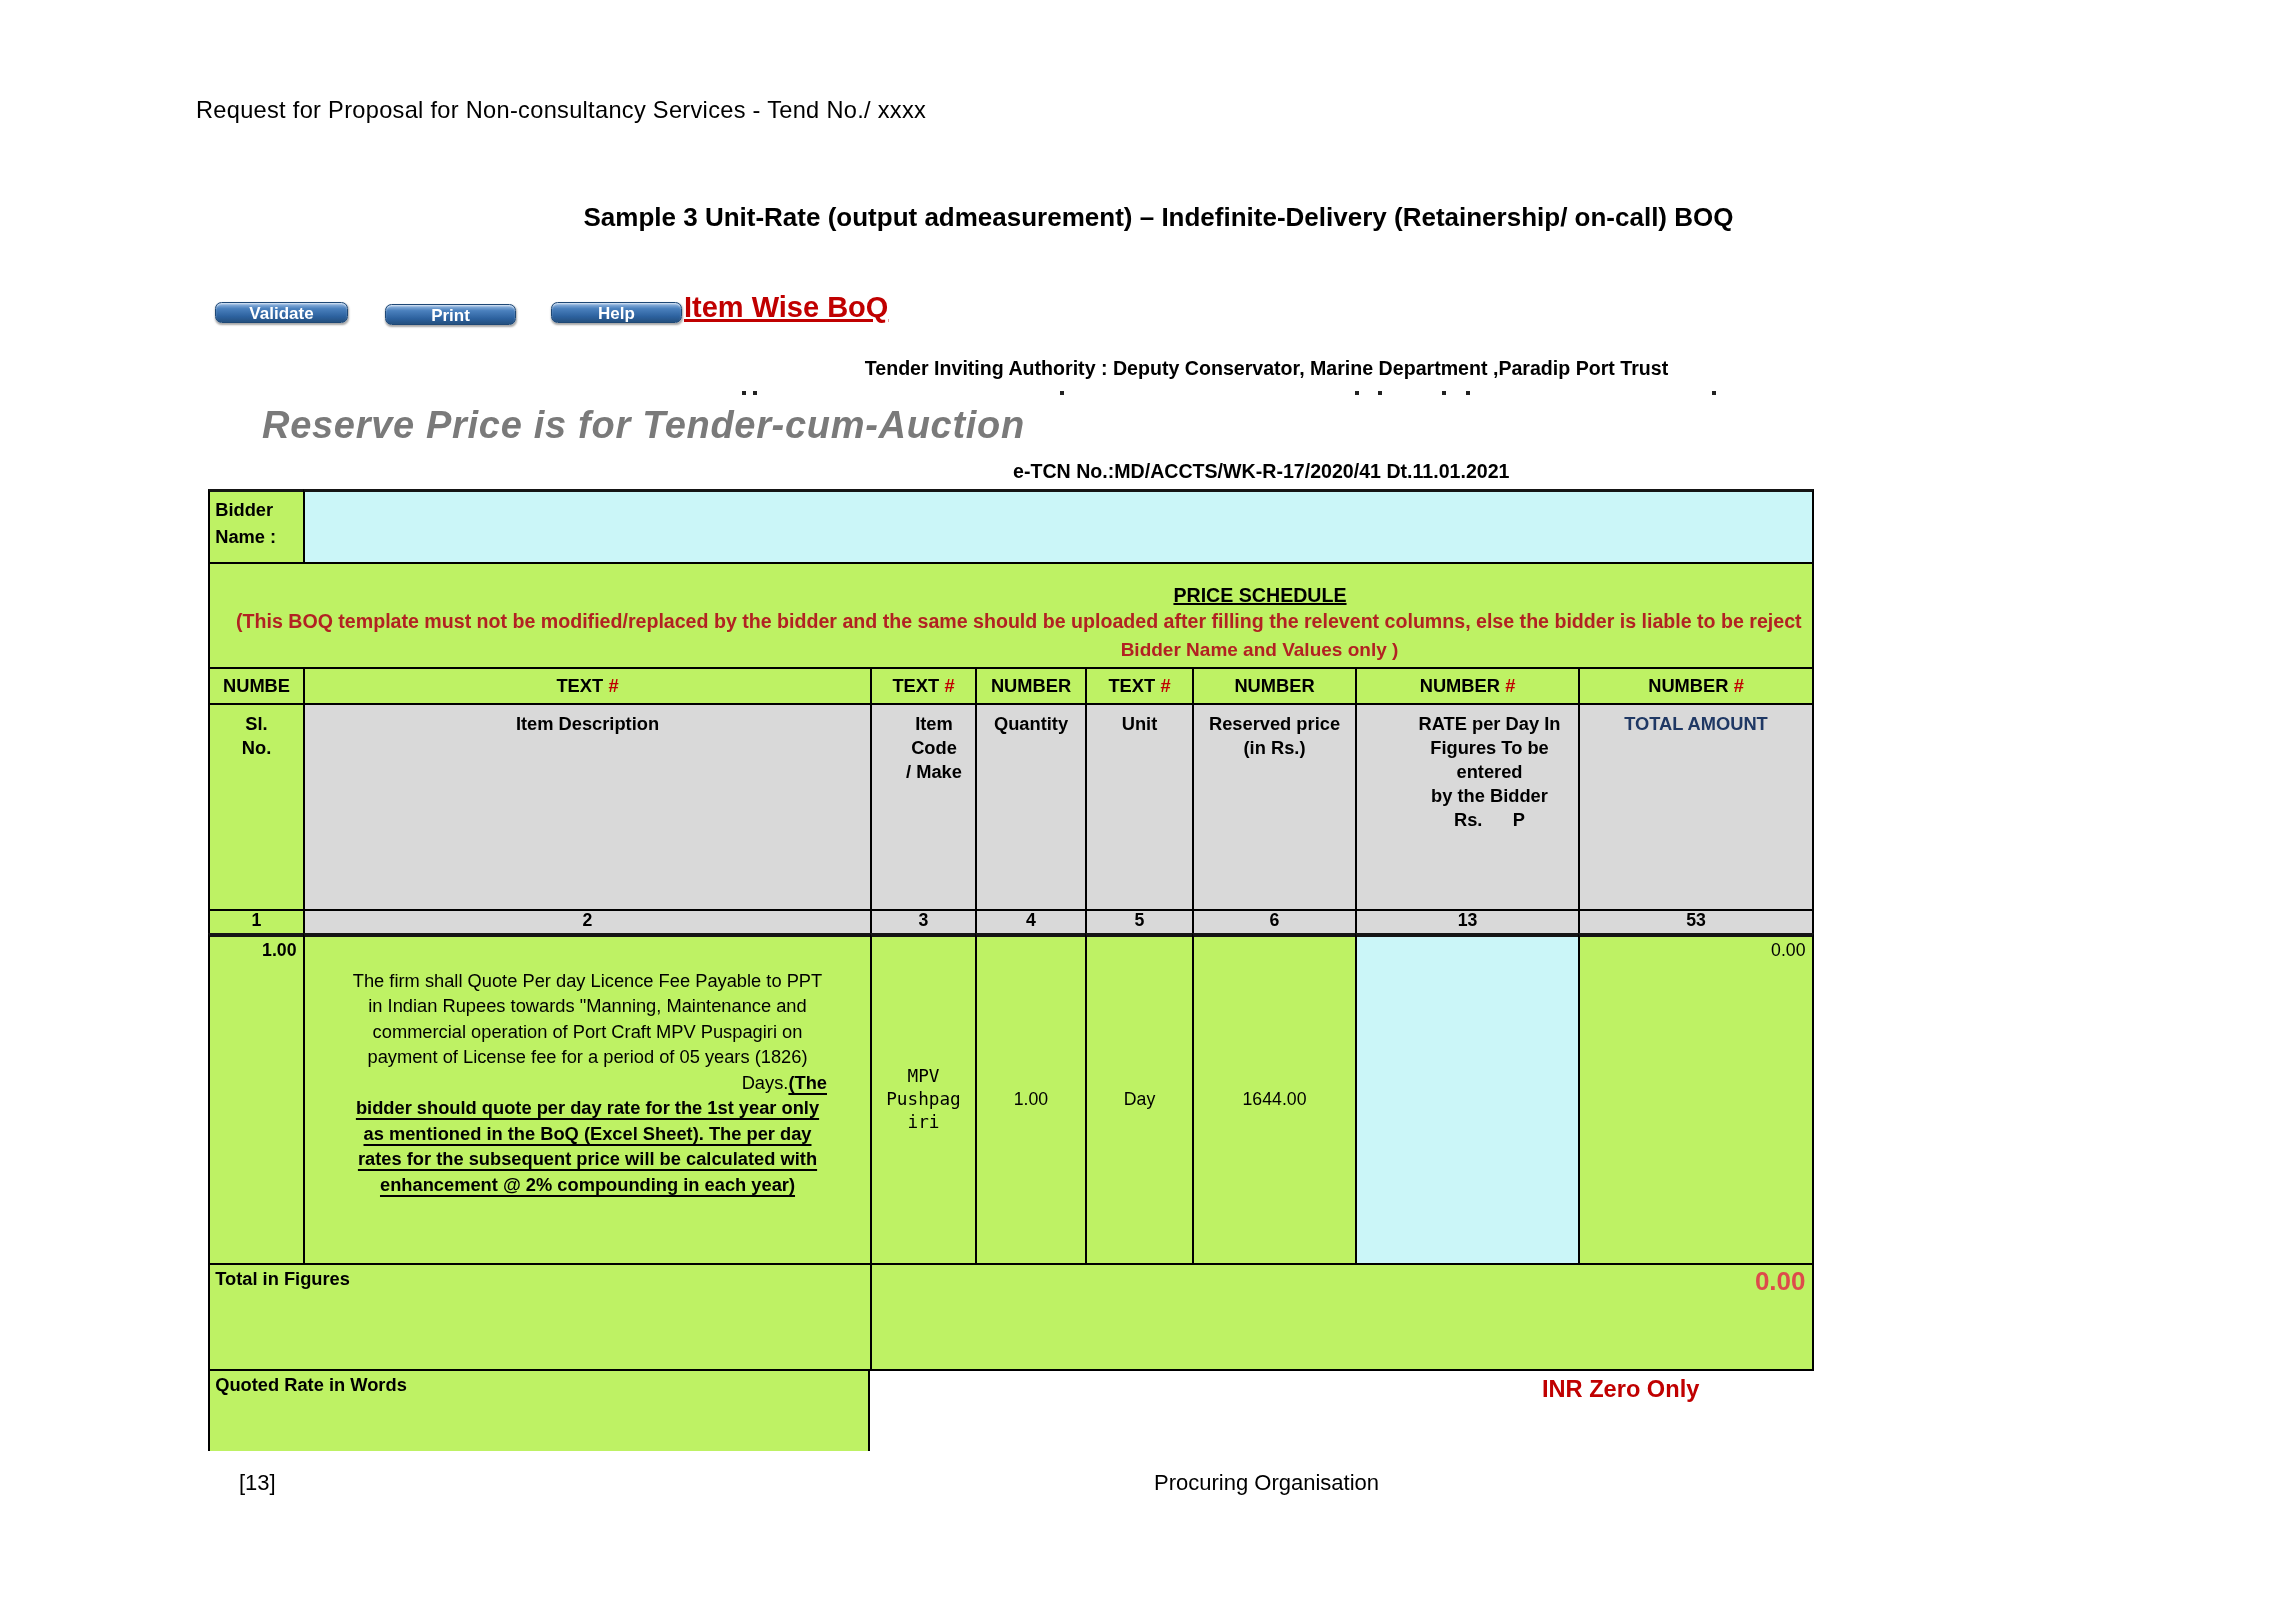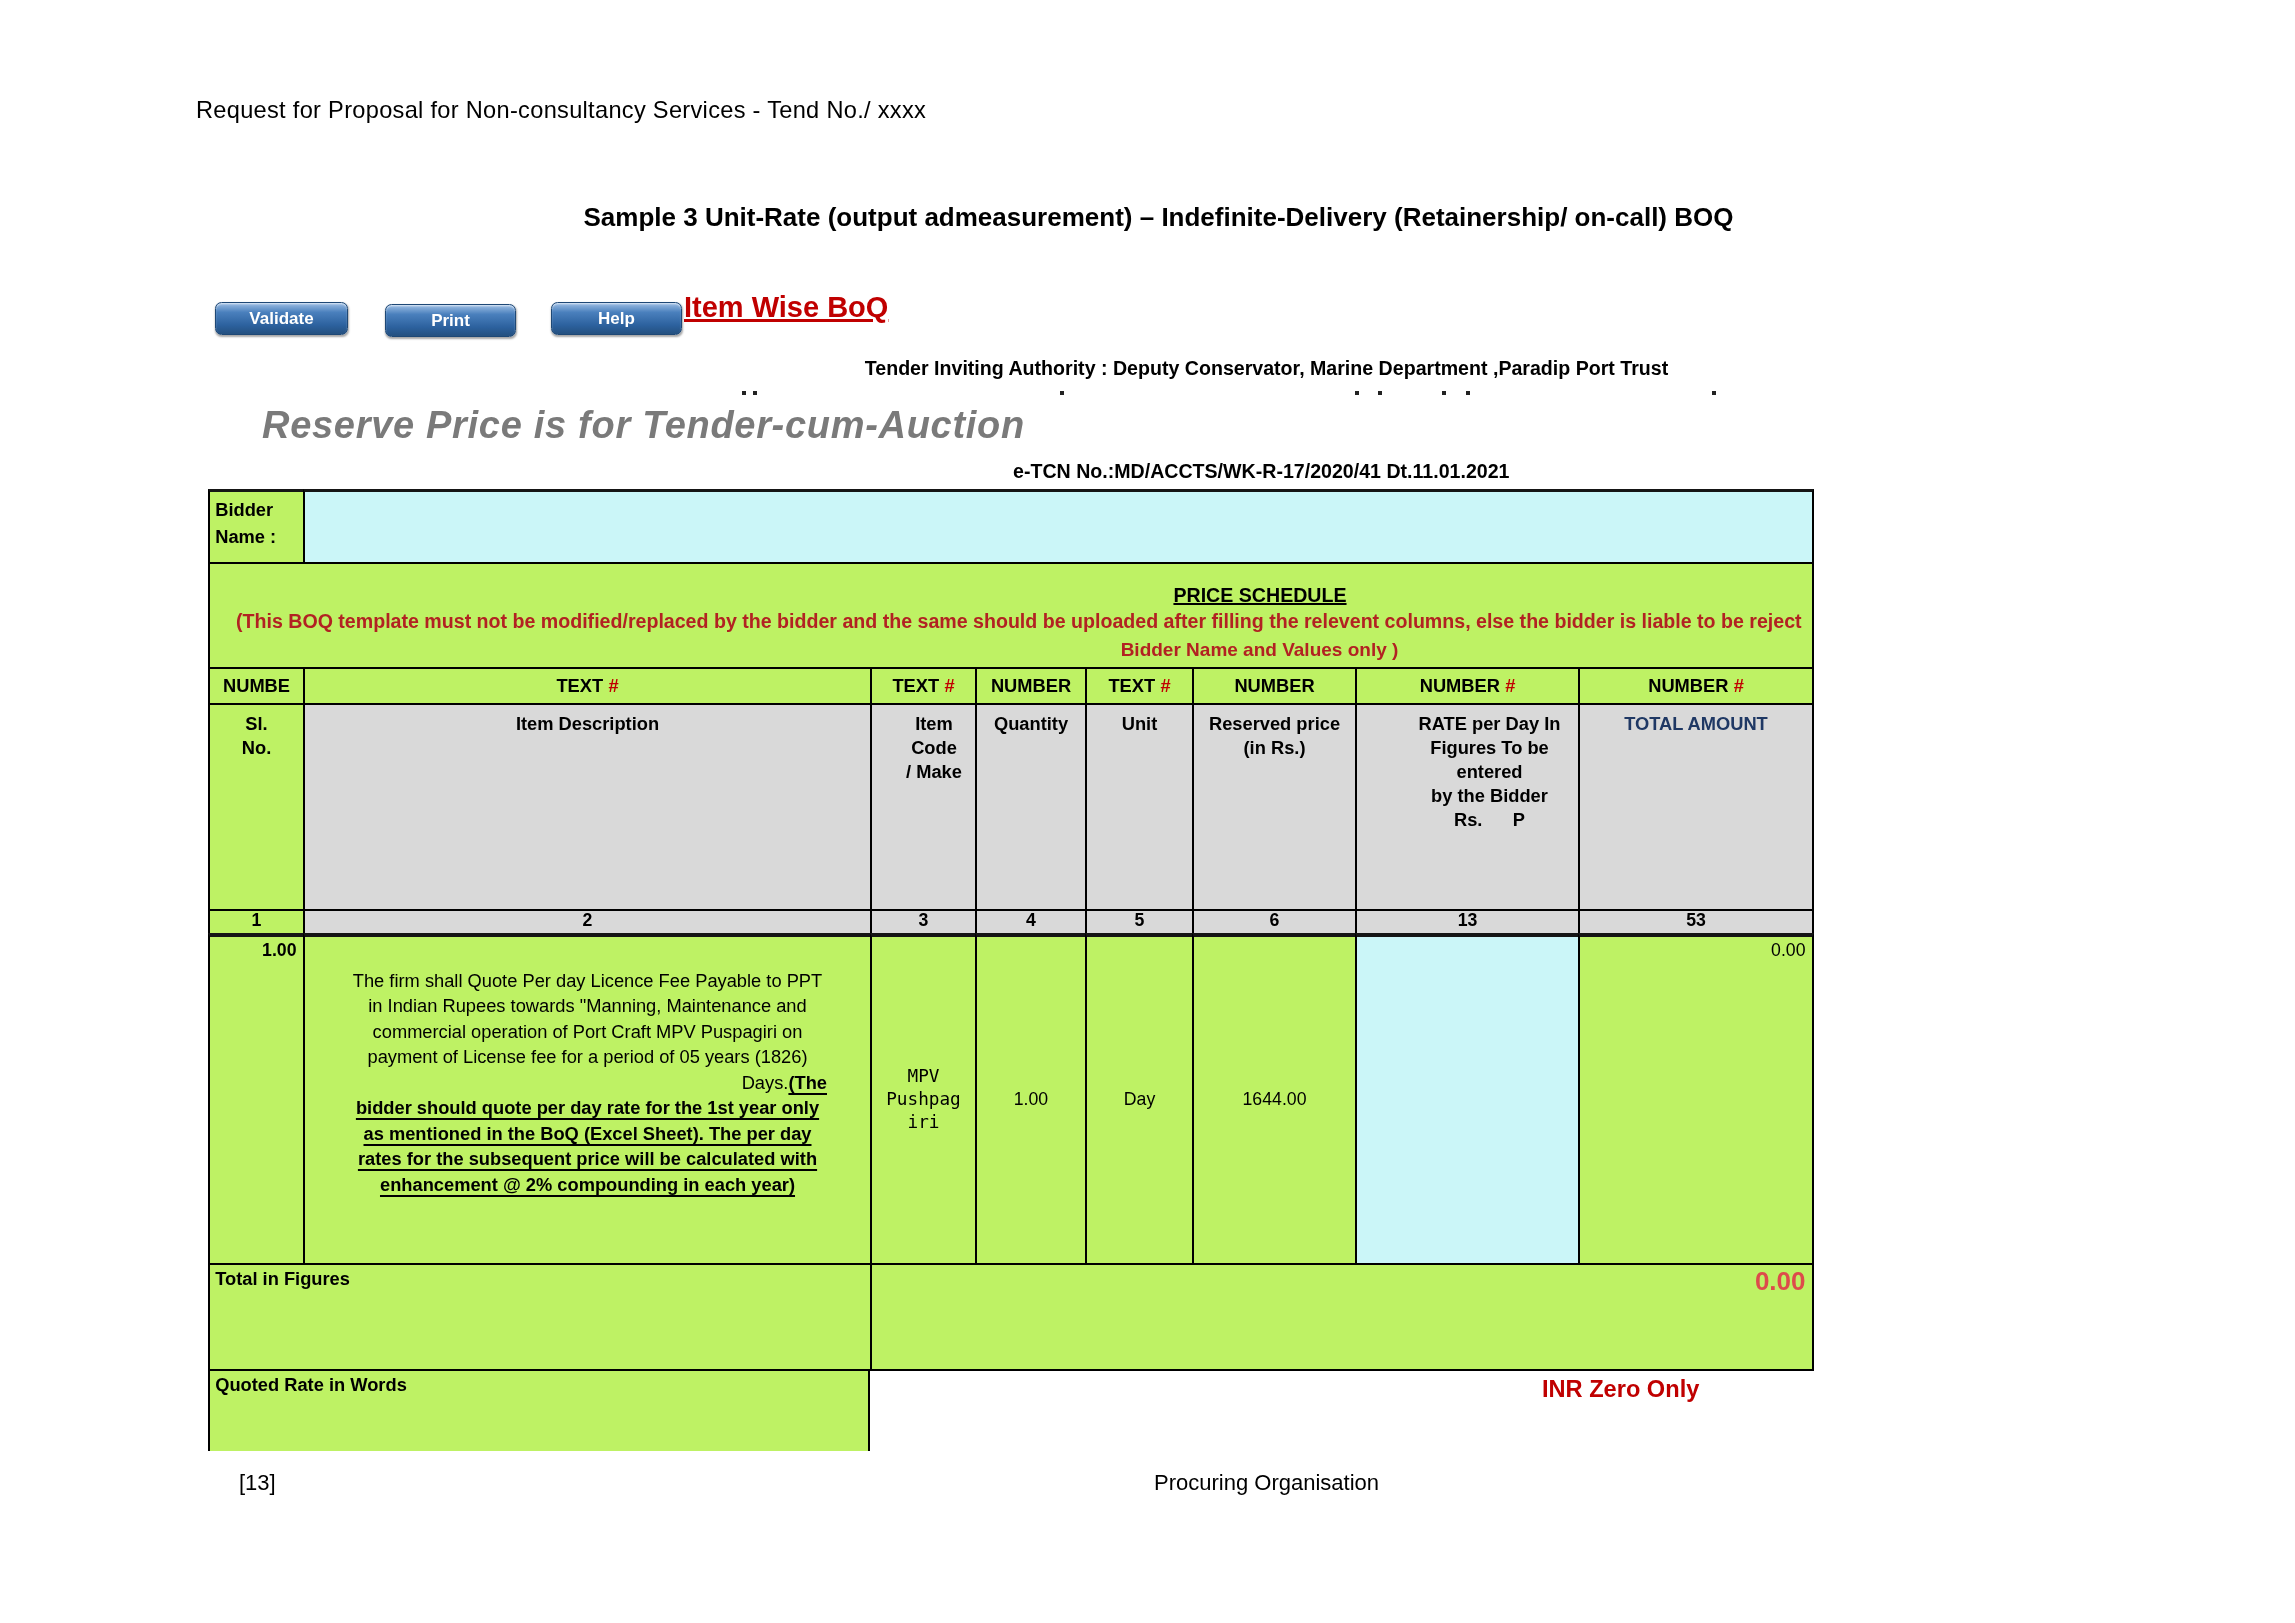--- a/index.html
+++ b/index.html
@@ -5,21 +5,21 @@
   html,body{margin:0;padding:0;background:#ffffff;}
   body{
     width:2295px;height:1623px;position:relative;overflow:hidden;
     font-family:"Liberation Sans", sans-serif;color:#000;
   }
   
   .doc-header{position:absolute;left:196px;top:97px;font-size:23.6px;letter-spacing:0.3px;}
   .doc-title{position:absolute;left:504px;top:202px;width:1309px;text-align:center;
     font-size:26px;font-weight:bold;}
   .btn{
-    position:absolute;height:33px;border:1.3px solid #1E4876;border-radius:6.5px;
+    position:absolute;height:21px;border:1.3px solid #1E4876;border-radius:6.5px;
     background:linear-gradient(180deg,#9DBEE4 0%,#4A80BD 30%,#2C619E 72%,#24507F 100%);
     color:#fff;font-weight:bold;font-size:17px;font-family:"Liberation Sans",sans-serif;
     box-shadow:inset 0 1.3px 1.3px rgba(255,255,255,.55), 0.7px 1.3px 2px rgba(0,0,0,.35);
     cursor:pointer;
   }
   .sheet-link{
     position:absolute;left:684px;top:291px;font-size:29px;font-weight:bold;
     color:var(--link_red,#C00000);text-decoration:underline;text-decoration-thickness:2.6px;cursor:pointer;
   }
   .authority{position:absolute;left:861px;top:357px;width:811px;text-align:center;

